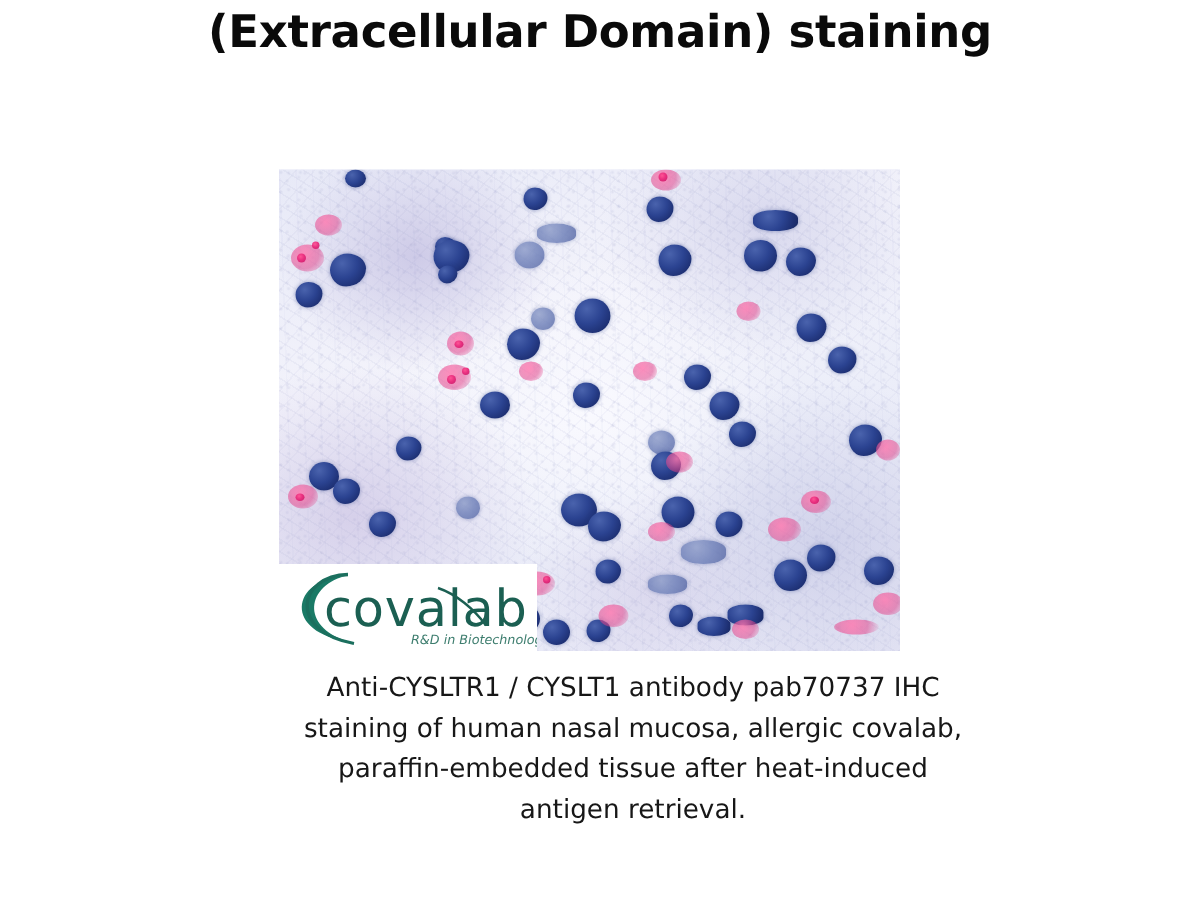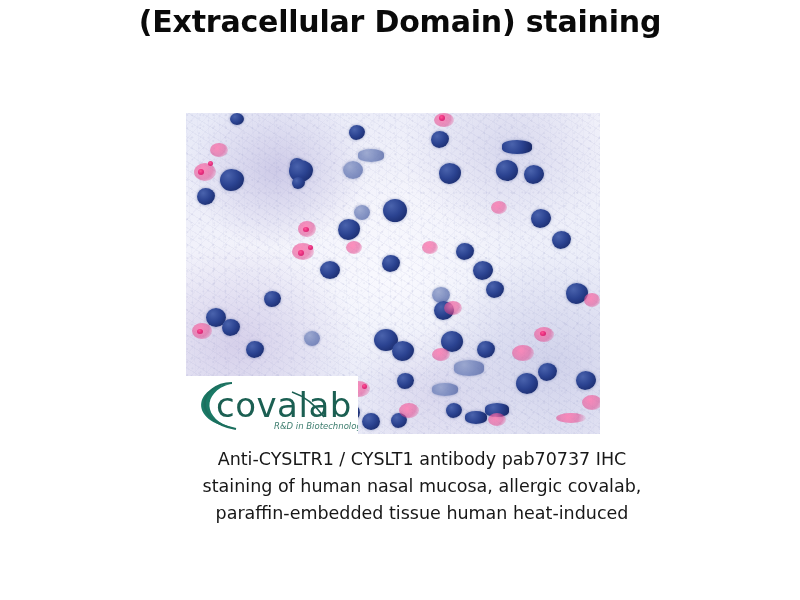--- a/index.html
+++ b/index.html
@@ -266,16 +266,17 @@
           </svg>
         </div>
       </div>
 
     </div>
   </div>
 
   <div class="caption">
     <div>Anti-CYSLTR1 / CYSLT1 antibody pab70737 IHC</div>
     <div>staining of human nasal mucosa, allergic covalab,</div>
-    <div>paraffin-embedded tissue human heat-induced</div>
+    <div>paraffin-embedded tissue after heat-induced</div>
+    <div>antigen retrieval.</div>
   </div>
 
 </div>
 
 </body></html>

